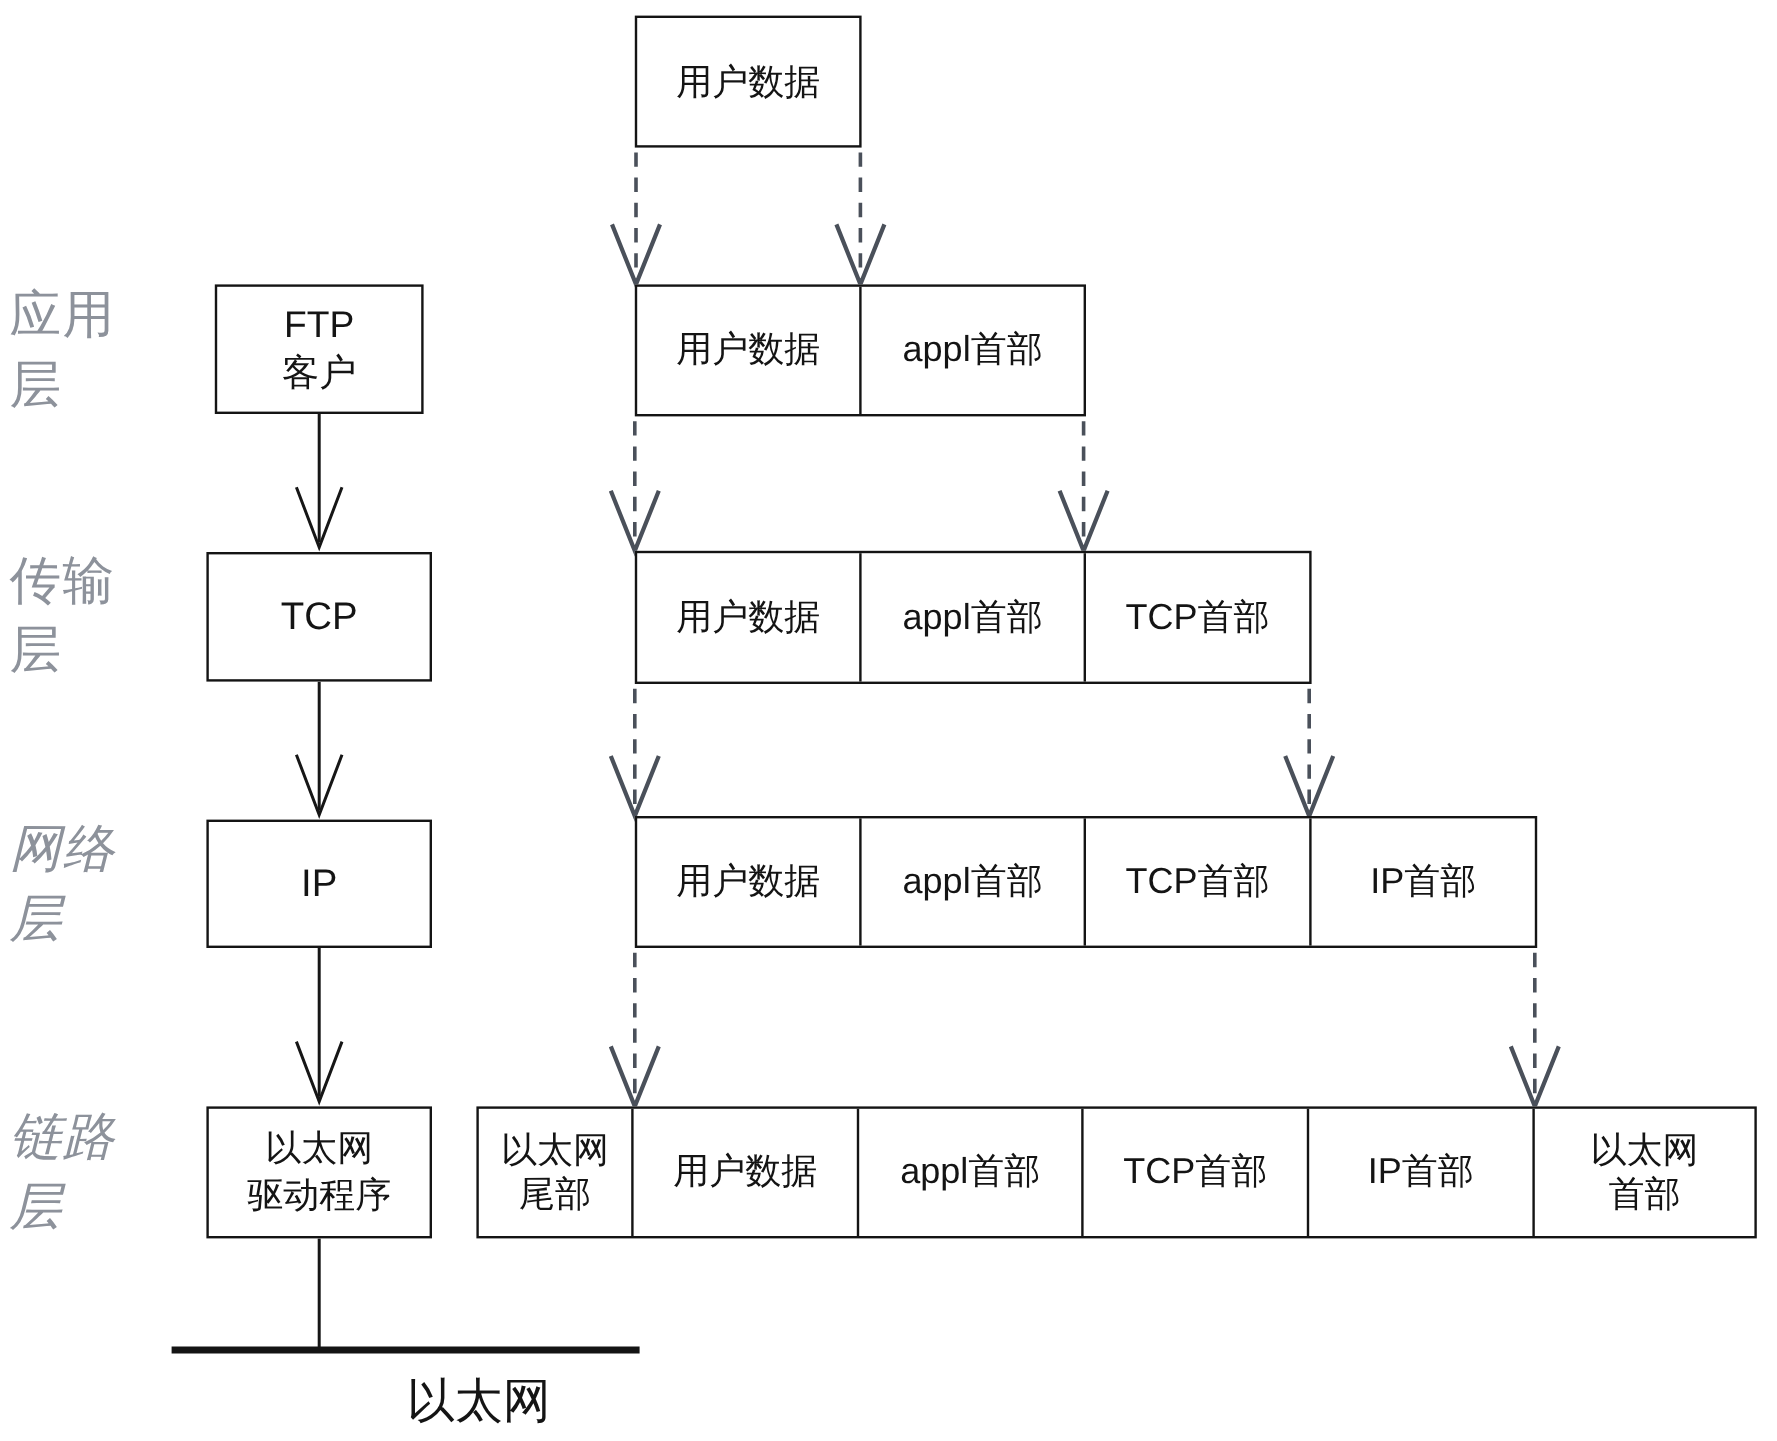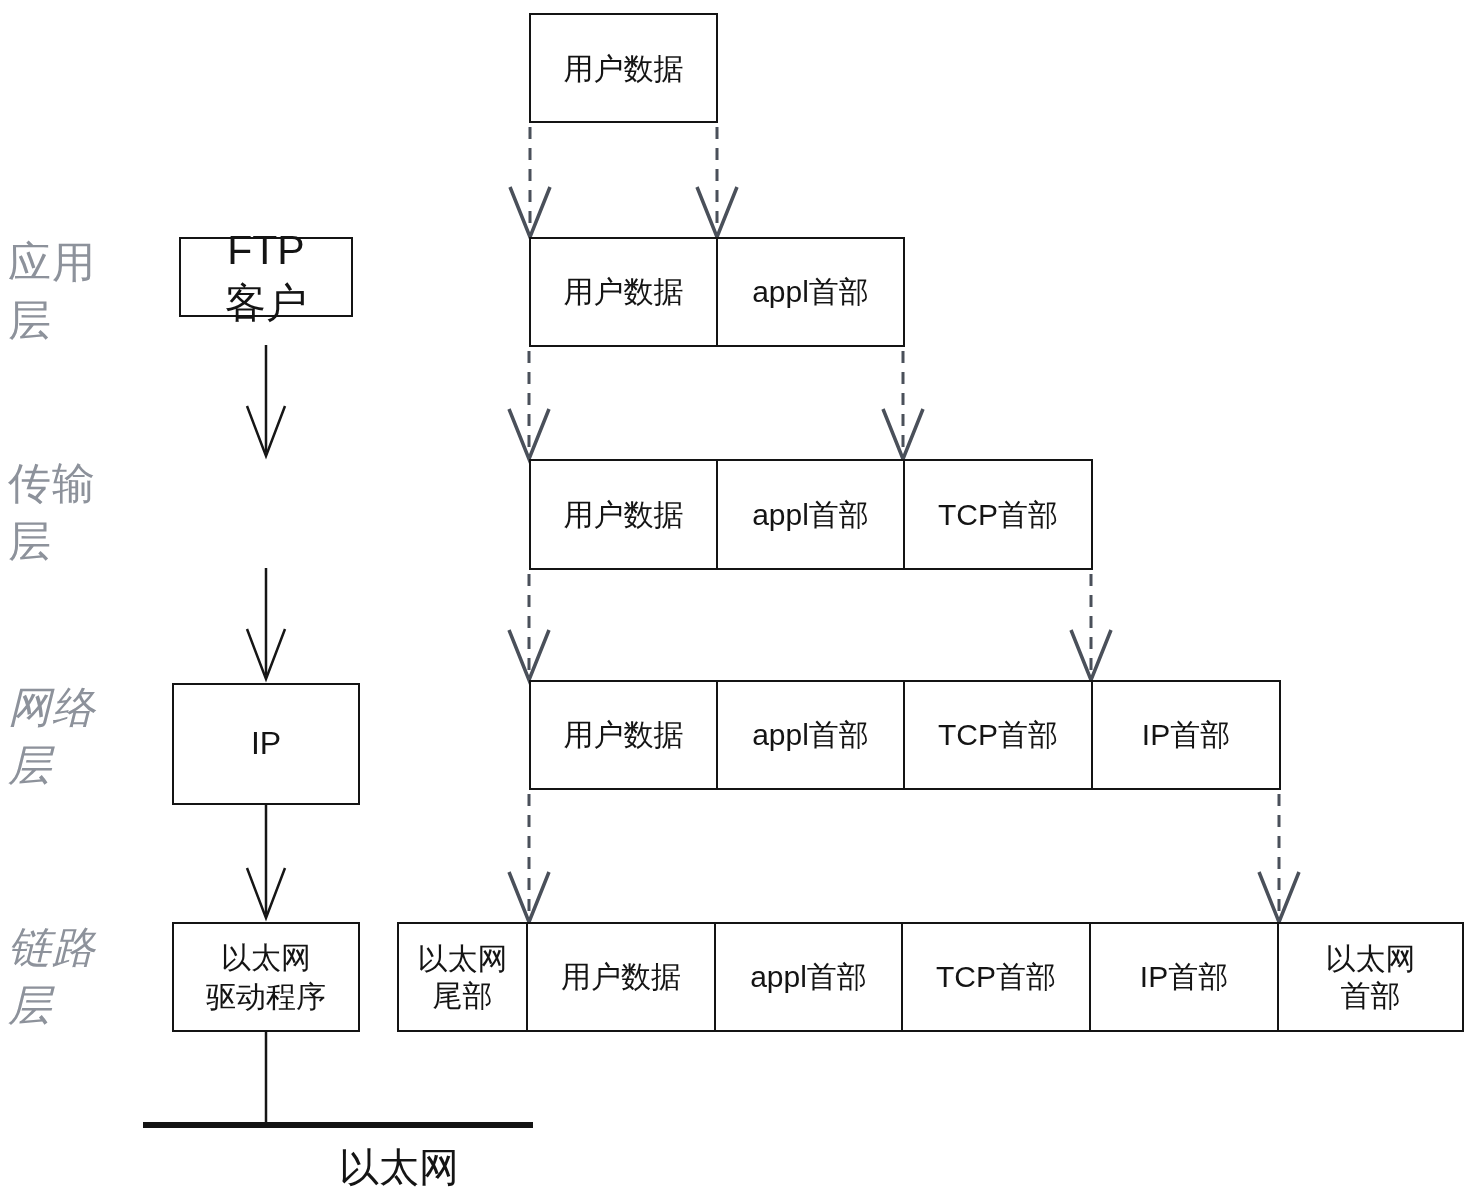--- a/index.html
+++ b/index.html
@@ -118,23 +118,24 @@
     </g>
   </svg>
 
   <div class="box" style="left:529px;top:13px;width:189px;height:110px;">用户数据</div>
 
   <div class="layer-label" style="top:272px;height:40px;">应用层</div>
   <div class="layer-label" style="top:493px;height:40px;">传输层</div>
   <div class="layer-label" style="top:717px;height:40px;font-style:italic;">网络层</div>
   <div class="layer-label" style="top:957px;height:40px;font-style:italic;">链路层</div>
 
-  <div class="box" style="left:179px;top:237px;width:174px;height:80px;font-size:41px;">FTP
+  <div class="box" style="left:179px;top:237px;width:174px;height:108px;font-size:31px;">FTP
 客户</div>
-  <div class="box" style="left:172px;top:683px;width:188px;height:122px;font-size:32px;">IP</div>
+  <div class="box" style="left:172px;top:460px;width:188px;height:108px;font-size:32px;">TCP</div>
+  <div class="box" style="left:172px;top:683px;width:188px;height:107px;font-size:32px;">IP</div>
   <div class="box" style="left:172px;top:922px;width:188px;height:110px;font-size:30px;">以太网
 驱动程序</div>
 
   <div class="row" style="left:529px;top:237px;width:376px;height:110px;">
     <div class="cell" style="width:187px;">用户数据</div>
     <div class="cell">appl首部</div>
   </div>
 
   <div class="row" style="left:529px;top:459px;width:564px;height:111px;">
     <div class="cell" style="width:187px;">用户数据</div>

